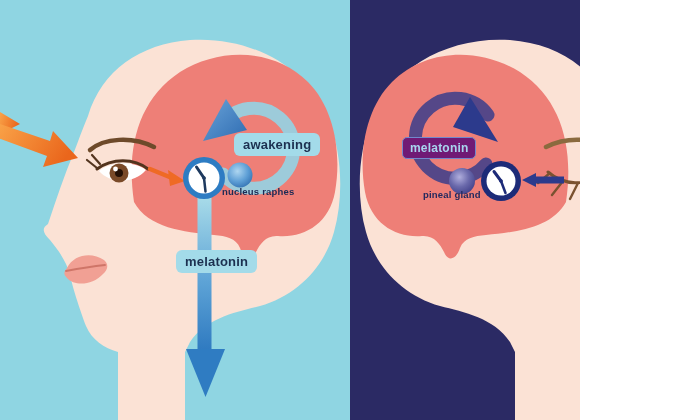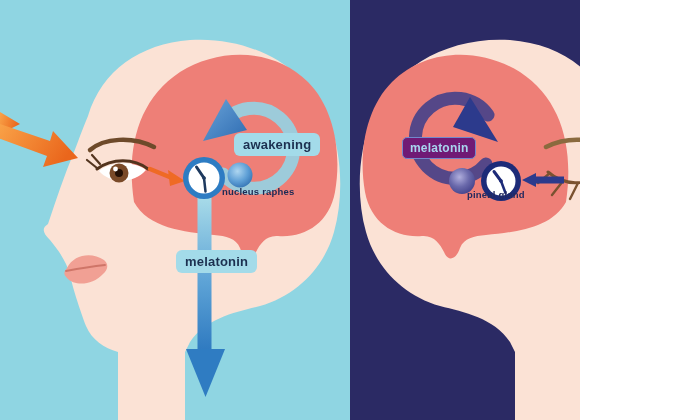--- a/index.html
+++ b/index.html
@@ -15,21 +15,21 @@
     letter-spacing:0.2px;white-space:nowrap;
   }
   .pill-day{background:#a3dbe9;color:#1c3050;font-size:13px;padding:5px 9px;}
   .pill-night{background:#701a75;color:#a8d4ee;font-size:12px;padding:4px 7px;
     border:1px solid #7288cc;border-radius:5px;}
   .tiny-label{
     position:absolute;z-index:5;font-size:9.5px;font-weight:600;line-height:1;
     white-space:nowrap;letter-spacing:0.2px;
   }
   .tiny-day{color:#1c2a55;}
-  .tiny-night{color:#23295e;margin-left:44px;}
+  .tiny-night{color:#23295e;}
 </style>
 </head>
 <body>
 
 <div id="stage">
 
   <svg id="day-svg" width="350" height="420" viewBox="0 0 350 420">
     <defs>
       <linearGradient id="gOrange" x1="0" y1="0" x2="1" y2="0.35">
         <stop offset="0" stop-color="#f9a348"></stop>

